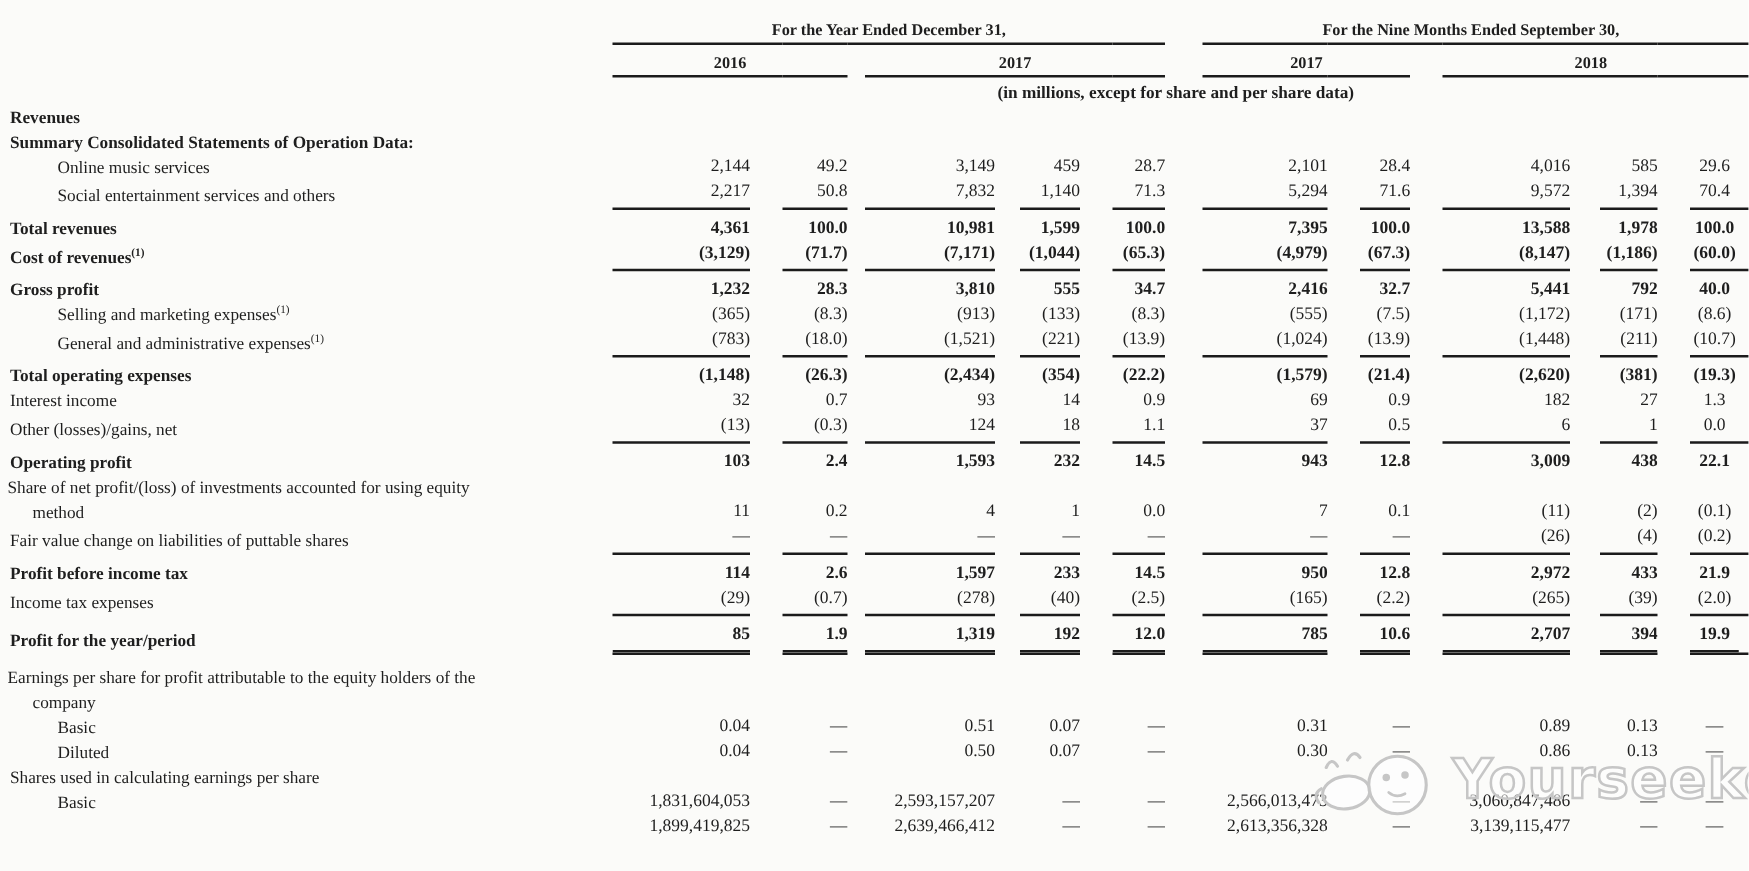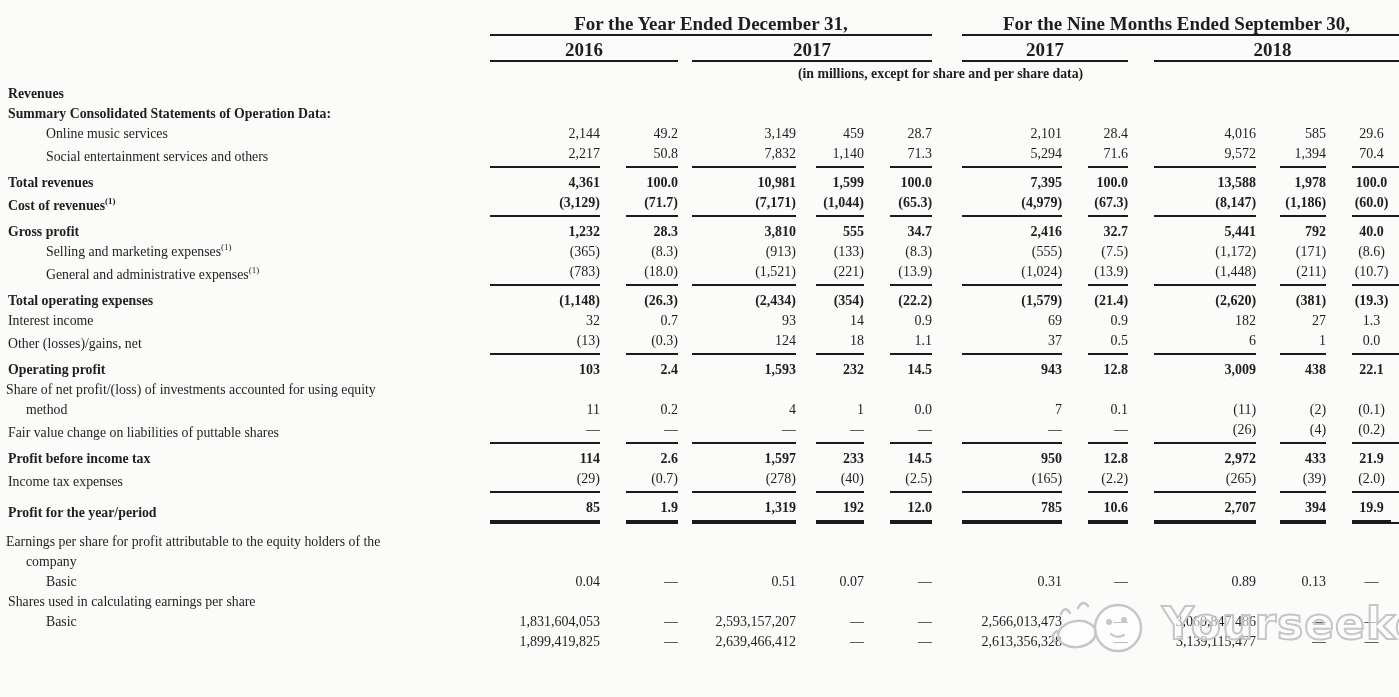--- a/index.html
+++ b/index.html
@@ -25,21 +25,21 @@
     overflow:hidden;
   }
   
   .h1 td{height:26px;}
   .h2 td{height:24px;}
   .h3 td{height:22px;}
   .h4 td{height:20px;}
   .grp,.yr,.ch{
     font-weight:bold;
     text-align:center;
-    font-size:19px;
+    font-size:13px;
     border-bottom:2px solid #1b1b1b;
   }
   .note{
     font-weight:bold;
     text-align:center;
     font-size:13.8px;
     padding-top:2px;
     margin-top:40px;
   }
   
@@ -577,20 +577,42 @@
           <td></td>
           <td class="v">—</td>
           <td></td>
           <td class="v">0.89</td>
           <td></td>
           <td class="v">0.13</td>
           <td></td>
           <td class="v">—</td>
         </tr>
         <tr>
+          <td class="lbl ind"><span>Diluted</span></td>
+          <td class="v">0.04</td>
+          <td></td>
+          <td class="v">—</td>
+          <td></td>
+          <td class="v">0.50</td>
+          <td></td>
+          <td class="v">0.07</td>
+          <td></td>
+          <td class="v">—</td>
+          <td></td>
+          <td class="v">0.30</td>
+          <td></td>
+          <td class="v">—</td>
+          <td></td>
+          <td class="v">0.86</td>
+          <td></td>
+          <td class="v">0.13</td>
+          <td></td>
+          <td class="v">—</td>
+        </tr>
+        <tr>
           <td class="lbl"><span>Shares used in calculating earnings per share</span></td>
           <td class="v"></td>
           <td></td>
           <td class="v"></td>
           <td></td>
           <td class="v"></td>
           <td></td>
           <td class="v"></td>
           <td></td>
           <td class="v"></td>

